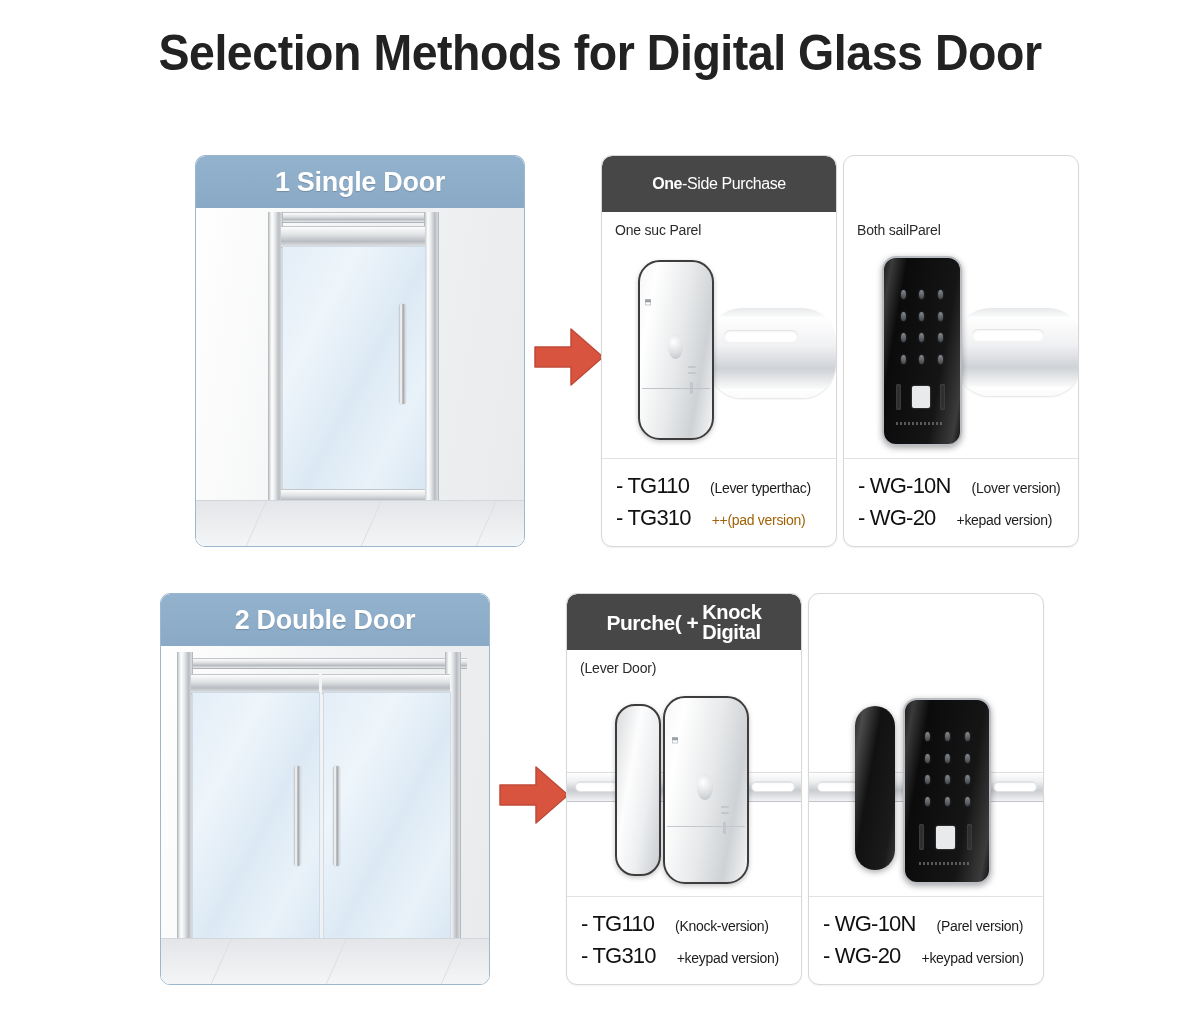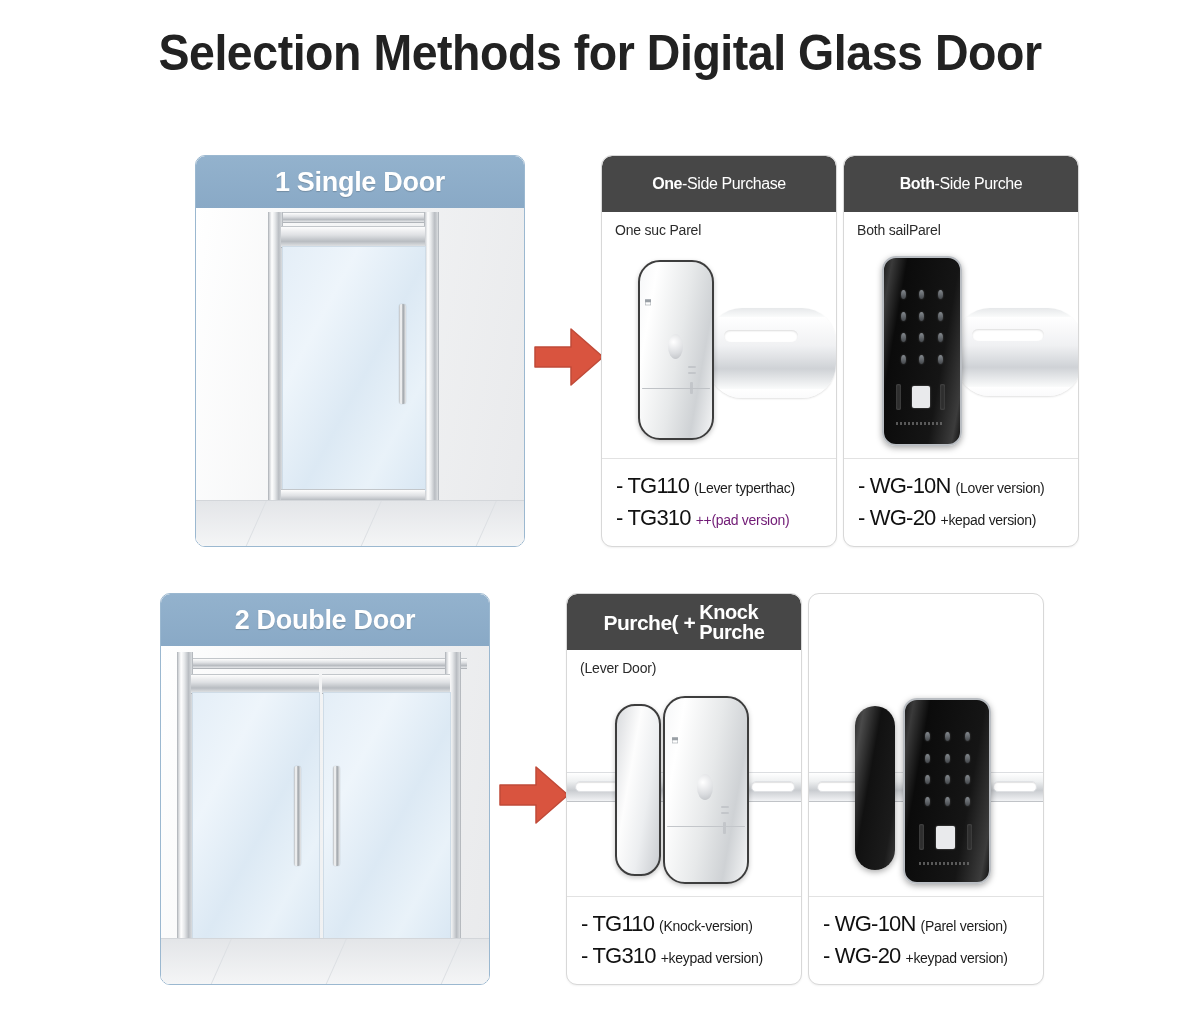--- a/index.html
+++ b/index.html
@@ -121,24 +121,24 @@
     position:absolute;left:13px;top:66px;
     font-size:14px;color:#2b2b2b;letter-spacing:-0.2px;
   }
   .prod-art{position:absolute;left:0;top:86px;width:234px;height:212px;}
   .prod-caption{
     position:absolute;left:0;bottom:0;width:234px;height:88px;
     border-top:1px solid #e2e2e2;
     box-sizing:border-box;
     padding:14px 0 0 14px;
   }
-  .cap-line{display:flex;align-items:baseline;white-space:nowrap;margin-bottom:6px;}
+  .cap-line{display:flex;align-items:baseline;white-space:nowrap;margin-bottom:6px;gap:16px;}
   .cap-model{font-size:22px;font-weight:400;letter-spacing:-0.8px;color:#111;}
   .cap-note{font-size:14px;letter-spacing:-0.3px;color:#1c1c1c;margin-left:5px;}
-  .cap-note.dim{color:#701a75;text-align:right;}
+  .cap-note.dim{color:#a16207;text-align:right;}
 
   
   .bar-h{
     position:absolute;
     background:linear-gradient(#ffffff 0%,#eef0f1 30%,#c9ccd0 62%,#f2f3f5 100%);
     border-top:1px solid #dcdee1;border-bottom:1px solid #c0c3c7;
   }
   .bar-slot{
     position:absolute;height:9px;border-radius:5px;
     background:#ffffff;box-shadow:inset 0 1px 1px rgba(0,0,0,.12);
@@ -249,25 +249,20 @@
         <span class="cap-note">(Lever typerthac)</span>
       </div>
       <div class="cap-line">
         <span class="cap-model">- TG310</span>
         <span class="cap-note dim">++(pad version)</span>
       </div>
     </div>
   </div>
 
   <div class="prod-card card-b">
-    <div class="prod-header">
-      <div class="hdr-1line">
-        <span>Both</span><span class="lite">-Side Purche</span>
-      </div>
-    </div>
     <div class="prod-sub">Both sailParel</div>
 
     <div class="prod-art">
       <div class="u-handle" style="left:112px;top:66px;width:108px;height:70px;"></div>
       <div class="u-inner" style="left:128px;top:87px;width:72px;height:12px;"></div>
       <div class="lock-black" style="left:38px;top:14px;width:76px;height:186px;">
         <div class="keypad" style="left:10px;top:26px;width:56px;height:86px;">
           <div class="key">
               <i></i>
             </div>
@@ -358,21 +353,21 @@
       <polygon points="2,22 38,22 38,4 70,32 38,60 38,42 2,42" fill="#d9543f" stroke="#c04a38" stroke-width="1.5" stroke-linejoin="round"></polygon>
     </svg>
   </div>
 
   <div class="prod-card card-a">
     <div class="prod-header">
       <div class="hdr-stack">
         <span class="big">Purche( +</span>
         <span class="two">
           <span>Knock</span>
-          <span>Purche</span>
+          <span>Digital</span>
         </span>
       </div>
     </div>
     <div class="prod-sub">(Lever Door)</div>
 
     <div class="prod-art">
 
       <div class="bar-h" style="left:0;top:92px;width:234px;height:28px;"></div>
       <div class="bar-slot" style="left:8px;top:101px;width:42px;"></div>
       <div class="bar-slot" style="left:184px;top:101px;width:42px;"></div>

